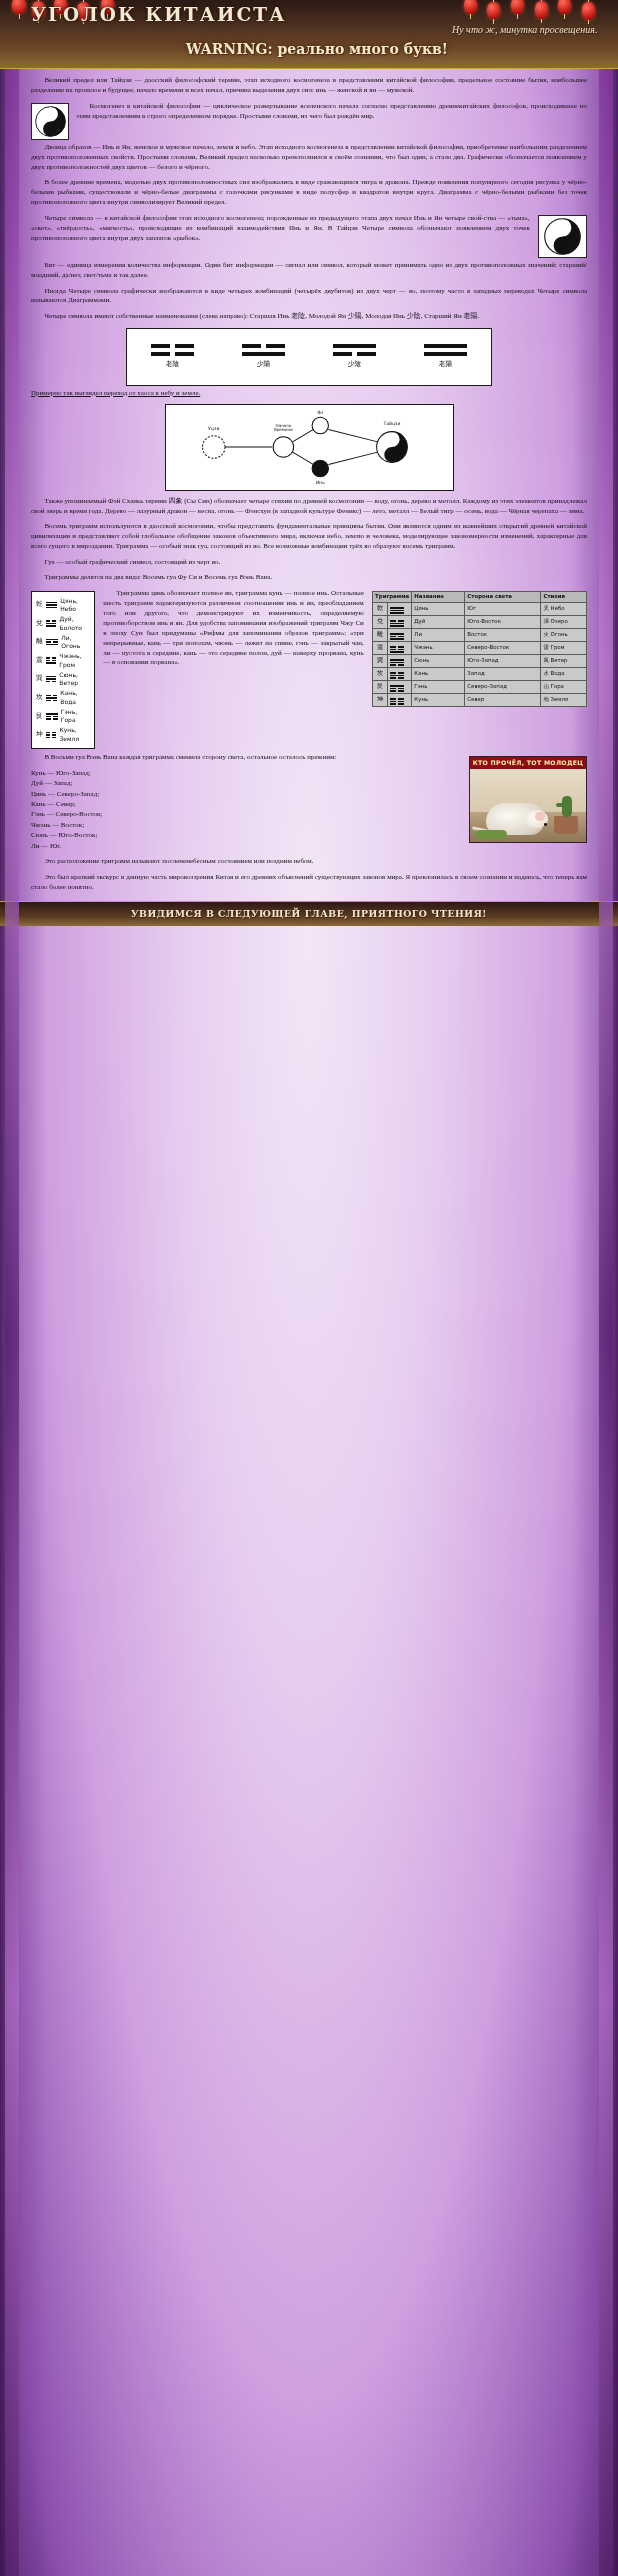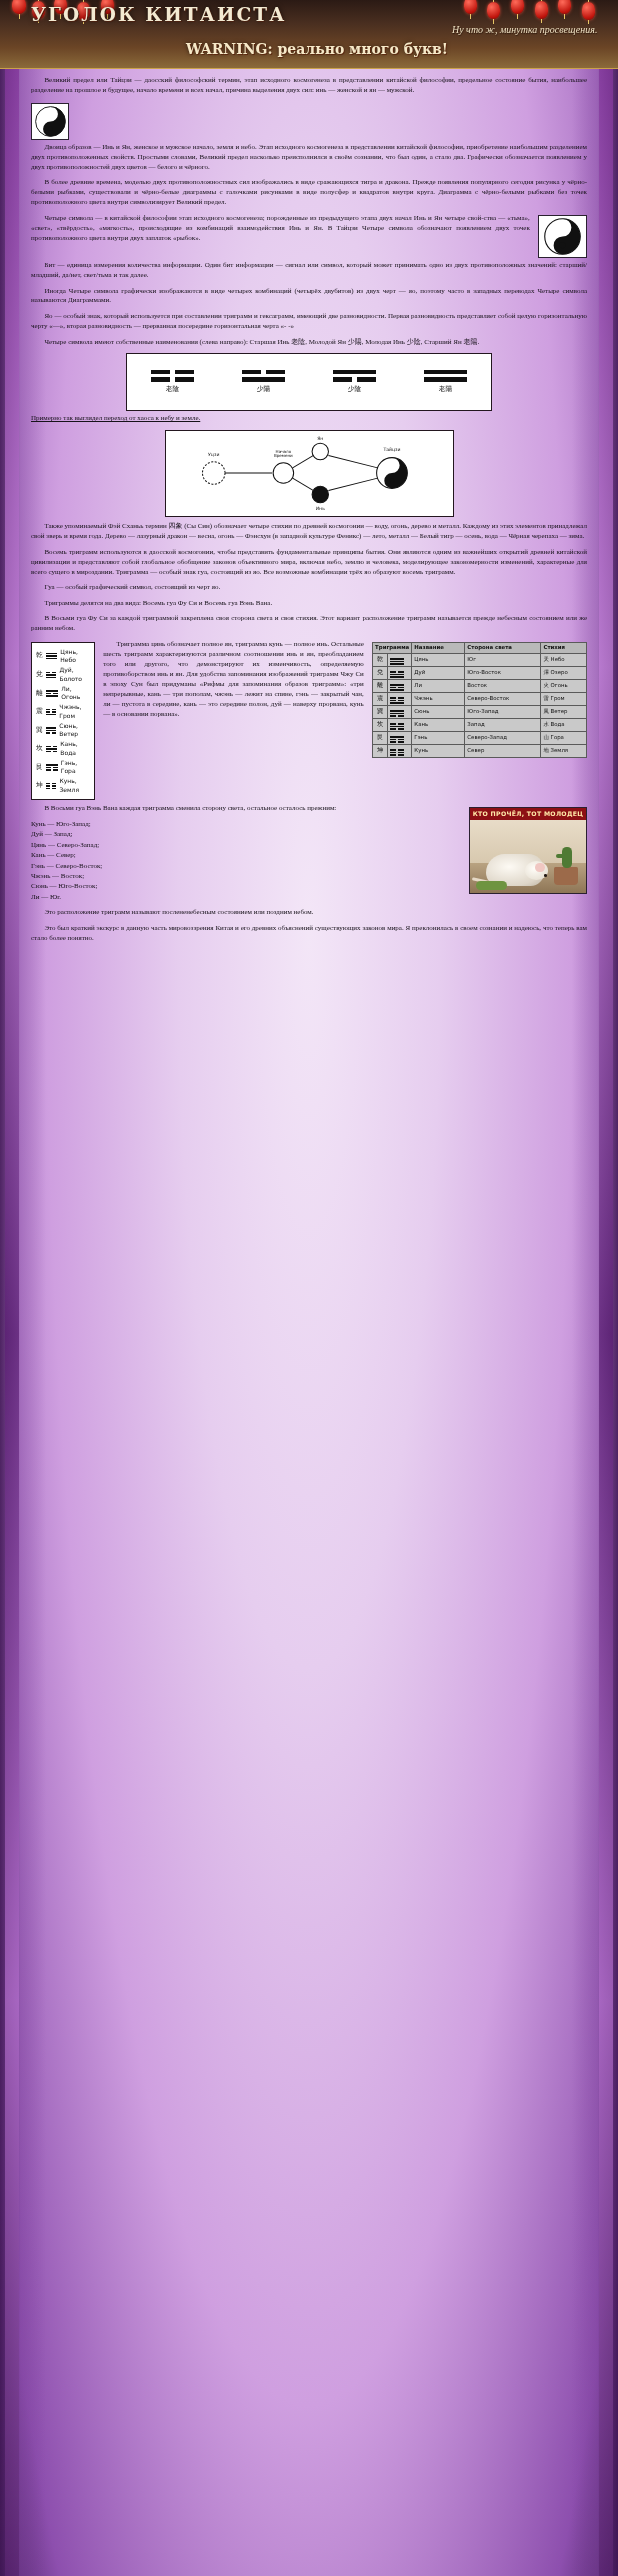--- a/index.html
+++ b/index.html
@@ -213,39 +213,39 @@
     <p>Великий предел или Тайцзи — даосский философский термин, этап исходного космогенеза в представлении китайской философии, предельное состояние бытия, наибольшее разделение на прошлое и будущее, начало времени и всех начал, причина выделения двух сил: инь — женской и ян — мужской.</p>
 
     <div class="fig fig-yin-left">
       <svg class="taiji" width="31" height="31" viewBox="0 0 100 100">
         <circle cx="50" cy="50" r="48" fill="#fff" stroke="#111" stroke-width="3"></circle>
         <path d="M50 2 A48 48 0 0 1 50 98 A24 24 0 0 1 50 50 A24 24 0 0 0 50 2 Z" fill="#111"></path>
         <circle cx="50" cy="26" r="7" fill="#fff"></circle>
         <circle cx="50" cy="74" r="7" fill="#111"></circle>
       </svg>
     </div>
+    <p>Космогенез в китайской философии — циклическое развертывание вселенского начала согласно представлению древнекитайских философов, происходившее по этим представлениям в строго определенном порядке. Простыми словами, из чего был рождён мир.</p>
     <div class="clear"></div>
 
     <p>Двоица образов — Инь и Ян, женское и мужское начало, земля и небо. Этап исходного космогенеза в представлении китайской философии, приобретение наибольшим разделением двух противоположенных свойств. Простыми словами, Великий предел насколько преисполнился в своём сознании, что был один, а стало два. Графически обозначается появлением у двух противоположностей двух цветов — белого и чёрного.</p>
     <p>В более древние времена, моделью двух противоположностных сил изображались в виде сражающихся тигра и дракона. Прежде появления популярного сегодня рисунка у чёрно-белыми рыбками, существовали и чёрно-белые диаграммы с галочками рисунками в виде полусфер и квадратов внутри круга. Диаграмма с чёрно-белыми рыбками без точек противоположного цвета внутри символизирует Великий предел.</p>
 
     <div class="fig fig-yin-right">
       <svg class="taiji" width="37" height="37" viewBox="0 0 100 100">
         <circle cx="50" cy="50" r="48" fill="#fff" stroke="#111" stroke-width="3"></circle>
         <path d="M50 2 A48 48 0 0 1 50 98 A24 24 0 0 1 50 50 A24 24 0 0 0 50 2 Z" fill="#111"></path>
         <circle cx="50" cy="26" r="7.5" fill="#fff"></circle>
         <circle cx="50" cy="74" r="7.5" fill="#111"></circle>
       </svg>
     </div>
     <p>Четыре символа — в китайской философии этап исходного космогенеза; порожденные из предыдущего этапа двух начал Инь и Ян четыре свой-ства — «тьма», «свет», «твёрдость», «мягкость», происходящие из комбинаций взаимодействия Инь и Ян. В Тайцзи Четыре символа обозначают появлением двух точек противоположного цвета внутри двух заплаток «рыбок».</p>
     <div class="clear"></div>
 
     <p>Бит — единица измерения количества информации. Один бит информации — сигнал или символ, который может принимать одно из двух противоположных значений: старший/младший, да/нет, свет/тьма и так далее.</p>
     <p>Иногда Четыре символа графически изображаются в виде четырех комбинаций (четырёх двубитов) из двух черт — яо, поэтому часто в западных переводах Четыре символа называются Диаграммами.</p>
-    <p>Яо — особый знак, который используется при составлении триграмм и гексаграмм, имеющий две разновидности. Первая разновидность представляет собой целую горизонтальную черту «—», вторая разновидность — прерванная посередине горизонтальная черта «- -»</p>
     <p>Четыре символа имеют собственные наименования (слева направо): Старшая Инь 老陰, Молодой Ян 少陽, Молодая Инь 少陰, Старший Ян 老陽.</p>
 
     <div class="hex-box">
       <div class="hex-item">
         <div class="hex-rows">
           <div class="line">
               <span class="seg"></span>
               <span class="seg"></span>
             </div>
           <div class="line">
@@ -315,21 +315,20 @@
         <text x="300" y="18" font-family="DejaVu Sans, sans-serif" font-size="9" text-anchor="middle" fill="#111">Ян</text>
         <text x="300" y="154" font-family="DejaVu Sans, sans-serif" font-size="9" text-anchor="middle" fill="#111">Инь</text>
         <text x="440" y="40" font-family="DejaVu Sans, sans-serif" font-size="9" text-anchor="middle" fill="#111">Тайцзи</text>
       </svg>
     </div>
 
     <p>Также упоминаемый Фэй Сханьь термин 四象 (Сы Син) обозначает четыре стихии по древней космогонии — воду, огонь, дерево и металл. Каждому из этих элементов принадлежал свой зверь и время года. Дерево — лазурный дракон — весна, огонь — Фэнсхун (в западной культуре Феникс) — лето, металл — Белый тигр — осень, вода — Чёрная черепаха — зима.</p>
     <p>Восемь триграмм используются в даосской космогонии, чтобы представить фундаментальные принципы бытия. Они являются одним из важнейших открытий древней китайской цивилизации и представляют собой глобальное обобщение законов объективного мира, включая небо, землю и человека, моделирующее закономерности изменений, характерные для всего сущего в мироздании. Триграмма — особый знак гуа, состоящий из яо. Все возможные комбинации трёх яо образуют восемь триграмм.</p>
     <p>Гуа — особый графический символ, состоящий из черт яо.</p>
     <p>Триграммы делятся на два вида: Восемь гуа Фу Си и Восемь гуа Вэнь Вана.</p>
-    <p>В Восьми гуа Фу Си за каждой триграммой закреплена своя сторона света и своя стихия. Этот вариант расположение триграмм называется прежде небесным состоянием или же ранним небом.</p>
 
     <div class="tri-left">
       <div class="row">
         <span class="gl">乾</span>
         <span class="mini">
           <span class="ml">
               <span class="s"></span>
             </span>
             <span class="ml">
               <span class="s"></span>
@@ -668,14 +667,15 @@
       <p class="li">Чжэнь — Восток;</p>
       <p class="li">Сюнь — Юго-Восток;</p>
       <p class="li">Ли — Юг.</p>
     </div>
     <div class="clear"></div>
 
     <p>Это расположение триграмм называют послененебесным состоянием или поздним небом.</p>
     <p>Это был краткий экскурс в данную часть мировоззрения Китая и его древних объяснений существующих законов мира. Я преклонилась в своем сознании и надеюсь, что теперь вам стало более понятно.</p>
   </div>
 
+  <div class="footer-bar">УВИДИМСЯ В СЛЕДУЮЩЕЙ ГЛАВЕ, ПРИЯТНОГО ЧТЕНИЯ!</div>
 </div>
 
 
 </body></html>

